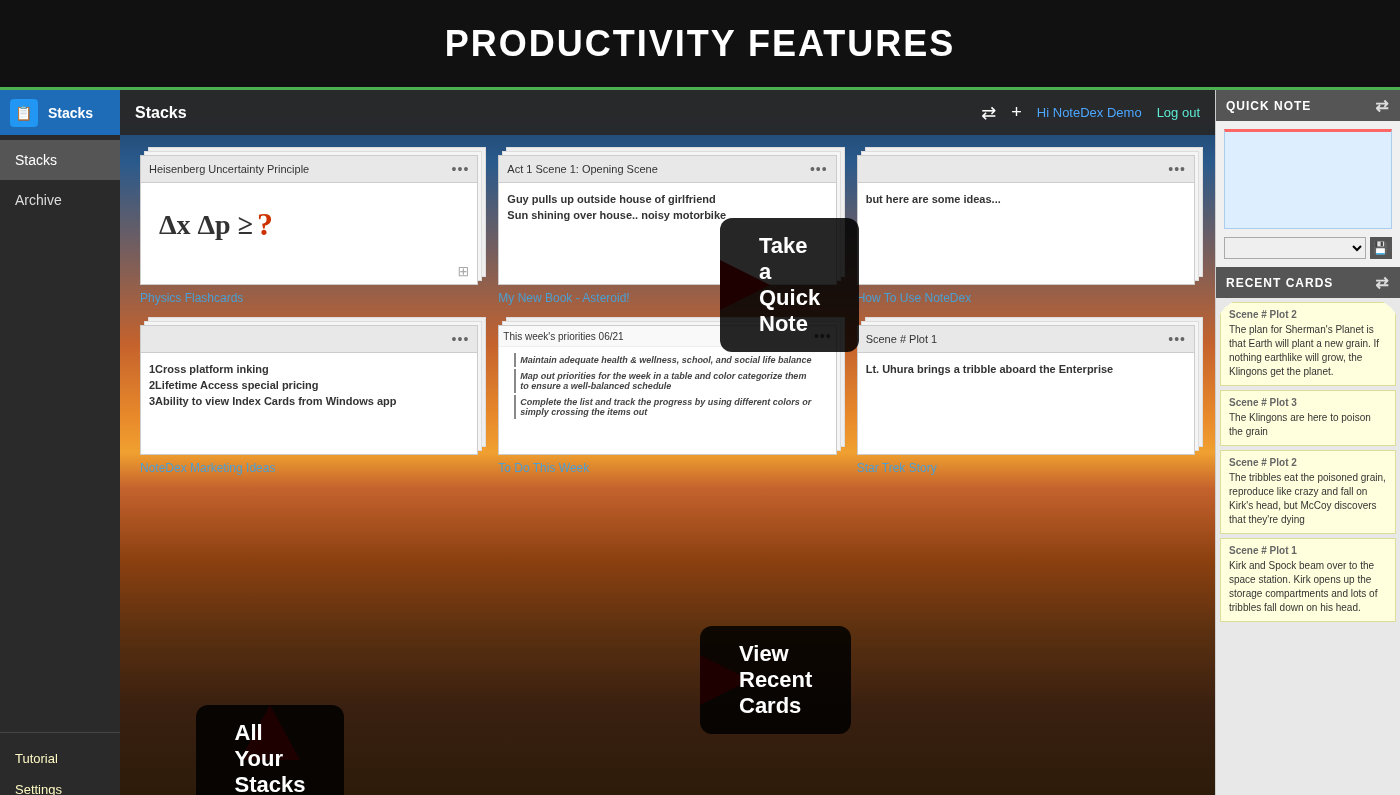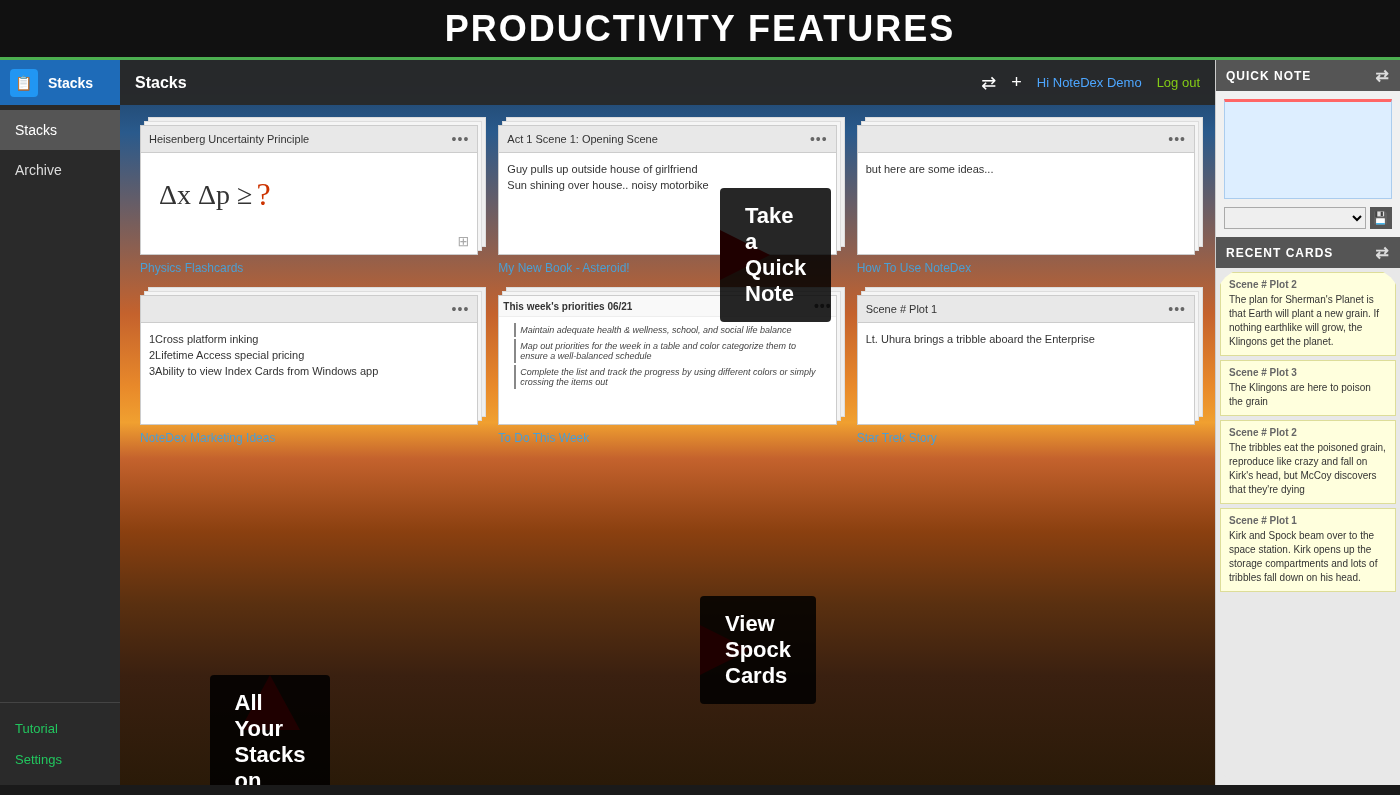--- a/index.html
+++ b/index.html
@@ -1,21 +1,21 @@
 <!DOCTYPE html>
 <html><head>
   <meta charset="utf-8">
   <style>
     * { box-sizing: border-box; margin: 0; padding: 0; }
     body { width: 1400px; height: 795px; overflow: hidden; font-family: Arial, sans-serif; background: #1a1a1a; }
 
     
     .top-header {
       width: 100%;
-      height: 60px;
+      height: 90px;
       background: #111;
       display: flex;
       align-items: center;
       justify-content: center;
       border-bottom: 3px solid #4CAF50;
     }
     .top-header-title {
       color: white;
       font-size: 36px;
       font-weight: bold;
@@ -74,21 +74,21 @@
     .sidebar-item.active {
       background: #555;
       color: white;
     }
     .sidebar-bottom {
       padding: 10px 15px;
       border-top: 1px solid #444;
     }
     .sidebar-bottom-item {
       padding: 8px 0;
-      color: #22c55e;
+      color: #fef9c3;
       font-size: 13px;
       cursor: pointer;
     }
 
     
     .content-area {
       flex: 1;
       position: relative;
       overflow: hidden;
     }
@@ -141,21 +141,21 @@
       color: white;
       font-size: 18px;
       cursor: pointer;
     }
     .toolbar-user {
       color: #4da6ff;
       font-size: 13px;
       cursor: pointer;
     }
     .toolbar-logout {
-      color: #84cc16;
+      color: #5eead4;
       font-size: 13px;
       cursor: pointer;
     }
     .stack-card-header {
       background: #e8e8e8;
       padding: 5px 8px;
       font-size: 11px;
       color: #333;
       border-bottom: 1px solid #ccc;
       display: flex;
@@ -164,20 +164,21 @@
     }
     .stack-card-dots {
       color: #666;
       font-size: 14px;
       letter-spacing: 1px;
     }
     .stack-card-body {
       padding: 8px;
       font-size: 11px;
       color: #333;
+      font-weight: bold;
     }
     .stack-card-label {
       margin-top: 6px;
       color: #4a9fd4;
       font-size: 12px;
       text-align: center;
       cursor: pointer;
     }
 
     
@@ -194,22 +195,22 @@
       font-size: 32px;
     }
 
     
     .annotation-box {
       position: absolute;
       background: rgba(0,0,0,0.85);
       color: white;
       font-size: 22px;
       font-weight: bold;
-      padding: 15px 25px;
-      border-radius: 4px;
+      padding: 15px 39px;
+      border-radius: 12px;
       z-index: 20;
     }
 
     
     .right-panel {
       width: 185px;
       background: #e8e8e8;
       display: flex;
       flex-direction: column;
       flex-shrink: 0;
@@ -344,21 +345,21 @@
     }
 
     .note-line {
       padding: 2px 0;
       font-size: 11px;
     }
 
     .priority-header {
       background: #f9f9f9;
       font-size: 10px;
-      font-weight: bold;
+      font-weight: normal;
       color: #333;
       padding: 2px 4px;
       border-bottom: 1px solid #eee;
     }
 
     .priority-note {
       font-size: 9px;
       color: #444;
       padding: 2px 4px;
       border-left: 2px solid #888;
@@ -548,21 +549,21 @@
       <div style="position:absolute; top:170px; left:600px; z-index:25; display:flex; align-items:center; gap:10px;">
         <div class="annotation-box">
           <span>Take a Quick Note</span>
         </div>
 
         <div style="width:0;height:0;border-top:25px solid transparent;border-bottom:25px solid transparent;border-left:50px solid #cc0000;"></div>
       </div>
 
       <div style="position:absolute; top:565px; left:580px; z-index:25; display:flex; align-items:center; gap:10px;">
         <div class="annotation-box">
-          <span>View Spock Cards</span>
+          <span>View Recent Cards</span>
         </div>
 
         <div style="width:0;height:0;border-top:25px solid transparent;border-bottom:25px solid transparent;border-left:50px solid #cc0000;"></div>
       </div>
 
       <div style="position:absolute; bottom:50px; left:120px; z-index:25; display:flex; flex-direction:column; align-items:center; gap:5px;">
 
         <div style="width:0;height:0;border-left:30px solid transparent;border-right:30px solid transparent;border-bottom:55px solid #cc0000; margin-bottom:5px;"></div>
         <div class="annotation-box">
           <span>All Your Stacks on Home Page</span>

